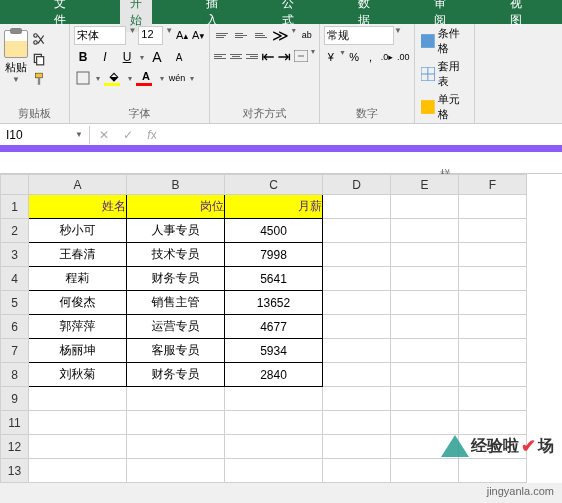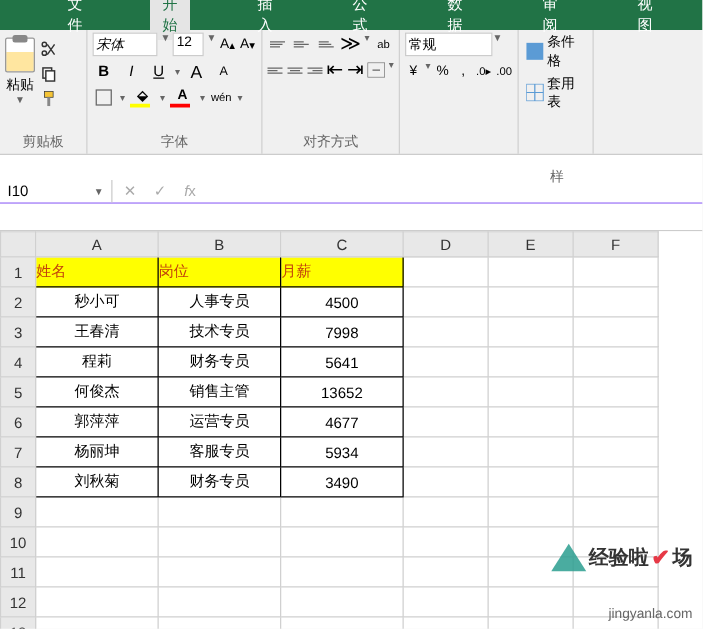--- a/index.html
+++ b/index.html
@@ -20,21 +20,21 @@
 .paste-btn { display: flex; flex-direction: column; align-items: center; }
 .paste-icon { width: 24px; height: 28px; background: linear-gradient(#fff 0 40%, #ffe6a0 40% 100%); border: 1px solid #999; border-radius: 2px; position: relative; }
 .paste-icon::before { content: ""; position: absolute; top: -3px; left: 5px; width: 12px; height: 6px; background: #888; border-radius: 2px; }
 .paste-label { font-size: 11px; margin-top: 2px; }
 .clipboard-side { display: flex; flex-direction: column; gap: 2px; }
 .side-icon { width: 18px; height: 18px; display: flex; align-items: center; justify-content: center; }
 
 .font-group { width: 140px; }
 .font-row1 { display: flex; gap: 2px; margin-bottom: 3px; }
 .font-select { border: 1px solid #ccc; background: #fff; font-size: 11px; padding: 1px 2px; }
-.font-name { width: 70px; font-style: italic; }
+.font-name { width: 70px; }
 .font-size { width: 32px; }
 .sizer { width: 14px; height: 18px; border: 1px solid transparent; display: flex; align-items: center; justify-content: center; font-size: 11px; }
 .font-row2 { display: flex; gap: 4px; align-items: center; margin-bottom: 3px; }
 .font-btn { width: 18px; height: 18px; display: flex; align-items: center; justify-content: center; font-size: 12px; }
 .font-row3 { display: flex; gap: 4px; align-items: center; }
 .color-btn { width: 20px; height: 16px; position: relative; font-size: 11px; font-weight: bold; text-align: center; }
 .fill-color::after { content: ""; position: absolute; bottom: 0; left: 0; width: 16px; height: 3px; background: #ffff00; }
 .font-color::after { content: ""; position: absolute; bottom: 0; left: 0; width: 16px; height: 3px; background: #ff0000; }
 
 .align-group { width: 110px; }
@@ -47,21 +47,21 @@
 .num-row1 { display: flex; margin-bottom: 3px; }
 .num-select { border: 1px solid #ccc; background: #fff; font-size: 11px; padding: 1px 2px; width: 70px; }
 .num-row2 { display: flex; gap: 3px; }
 .num-btn { width: 20px; height: 18px; display: flex; align-items: center; justify-content: center; font-size: 11px; }
 
 .styles-group { width: 60px; padding-left: 6px; gap: 42px; }
 .style-item { display: flex; align-items: center; gap: 3px; font-size: 11px; margin-bottom: 3px; }
 .style-icon { width: 14px; height: 14px; }
 
 
-.formula-bar { display: flex; background: #fff; border-bottom: 1px solid #8b5cf6; height: 39px; align-items: flex-end; }
+.formula-bar { display: flex; background: #fff; border-bottom: 7px solid #8b5cf6; height: 28px; align-items: center; }
 .name-box { width: 90px; border-right: 1px solid #ccc; padding: 2px 6px; font-size: 12px; display: flex; justify-content: space-between; align-items: center; }
 .formula-btns { display: flex; padding: 0 4px; gap: 4px; }
 .formula-btn { width: 20px; height: 18px; display: flex; align-items: center; justify-content: center; color: #aaa; font-size: 12px; }
 .formula-input { flex: 1; padding: 2px 6px; font-size: 12px; color: #333; }
 
 .spacer-bar { height: 22px; background: #fff; border-bottom: 1px solid #ccc; }
 
 
 .sheet { position: relative; background: #fff; }
 .grid { border-collapse: collapse; }
@@ -70,21 +70,21 @@
 .col-head { height: 20px; background: #e8e8e8; text-align: center; color: #333; }
 .row-head { width: 28px; background: #e8e8e8; text-align: center; color: #333; }
 .col-A { width: 98px; }
 .col-B { width: 98px; }
 .col-C { width: 98px; }
 .col-D { width: 68px; }
 .col-E { width: 68px; }
 .col-F { width: 68px; }
 .data-row td { height: 24px; }
 
-.header-cell { background: #ffff00; font-weight: bold; text-align: left; border: 1px solid #000 !important; color: #c2410c; font-family: Liberation Serif, serif; }
+.header-cell { background: #ffff00; font-weight: bold; text-align: right; border: 1px solid #000 !important; color: #4c1d95; font-family: Liberation Serif, serif; }
 .data-cell { text-align: center; border: 1px solid #000 !important; }
 .empty-cell { }
 
 
 .watermark { position: absolute; right: 8px; bottom: 6px; text-align: right; }
 .wm-logo { display: flex; align-items: center; justify-content: flex-end; gap: 2px; }
 .wm-triangle { width: 0; height: 0; border-left: 14px solid transparent; border-right: 14px solid transparent; border-bottom: 22px solid #2a9d8f; opacity: 0.85; }
 .wm-text { font-size: 16px; font-weight: bold; color: #333; }
 .wm-url { font-size: 11px; color: #666; margin-top: 28px; }
 
@@ -252,38 +252,45 @@
       </div>
       <div class="num-row2">
         <div class="num-btn">¥</div>
         <span class="tiny-arrow">▾</span>
         <div class="num-btn">%</div>
         <div class="num-btn">,</div>
         <div class="num-btn" style="font-size:9px">.0▸</div>
         <div class="num-btn" style="font-size:9px">.00</div>
       </div>
     </div>
+    <div class="ribbon-group-label">数字</div>
   </div>
 
   <div class="ribbon-group styles-group">
     <div>
       <div class="style-item">
           <svg class="style-icon" viewBox="0 0 14 14">
             <rect width="14" height="14" fill="#5b9bd5"></rect>
           </svg>
           <span>条件格</span>
         </div>
       <div class="style-item">
           <svg class="style-icon" viewBox="0 0 14 14">
             <rect width="14" height="14" fill="none" stroke="#5b9bd5"></rect>
             <line x1="0" y1="7" x2="14" y2="7" stroke="#5b9bd5"></line>
             <line x1="7" y1="0" x2="7" y2="14" stroke="#5b9bd5"></line>
           </svg>
           <span>套用表</span>
         </div>
+      <div class="style-item">
+          <svg class="style-icon" viewBox="0 0 14 14">
+            <rect width="14" height="14" fill="#ffc000"></rect>
+          </svg>
+          <span>单元格</span>
+        </div>
     </div>
     <div class="ribbon-group-label">样</div>
   </div>
 </div>
 
 <div class="formula-bar">
   <div class="name-box">
     <span>I10</span>
     <span class="tiny-arrow">▼</span>
   </div>
@@ -369,36 +376,27 @@
           <td class="data-cell">客服专员</td>
           <td class="data-cell">5934</td>
           <td></td>
           <td></td>
           <td></td>
         </tr>
   <tr class="data-row">
           <th class="row-head">8</th>
           <td class="data-cell">刘秋菊</td>
           <td class="data-cell">财务专员</td>
-          <td class="data-cell">3490</td>
+          <td class="data-cell">2840</td>
           <td></td>
           <td></td>
           <td></td>
         </tr>
   <tr class="data-row">
           <th class="row-head">9</th>
-          <td></td>
-          <td></td>
-          <td></td>
-          <td></td>
-          <td></td>
-          <td></td>
-        </tr>
-  <tr class="data-row">
-          <th class="row-head">10</th>
           <td></td>
           <td></td>
           <td></td>
           <td></td>
           <td></td>
           <td></td>
         </tr>
   <tr class="data-row">
           <th class="row-head">11</th>
           <td></td>

